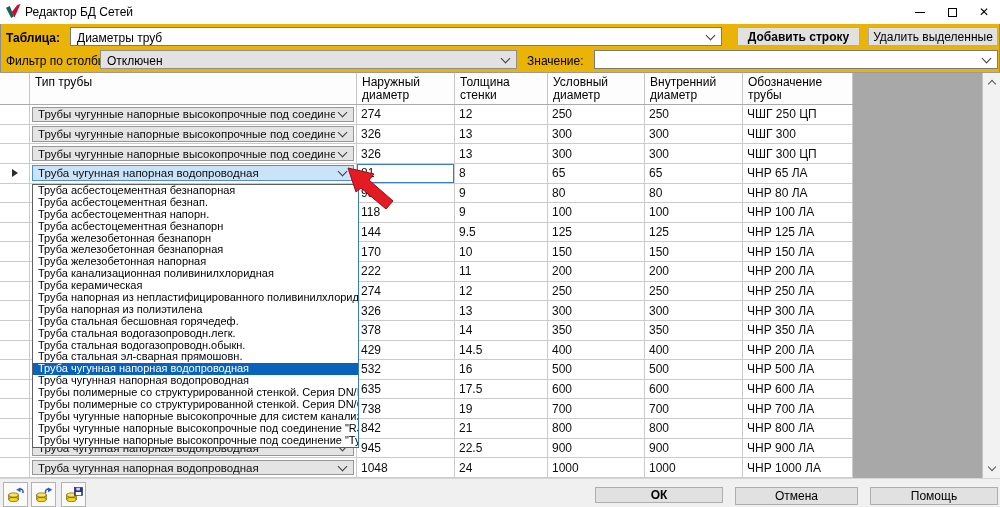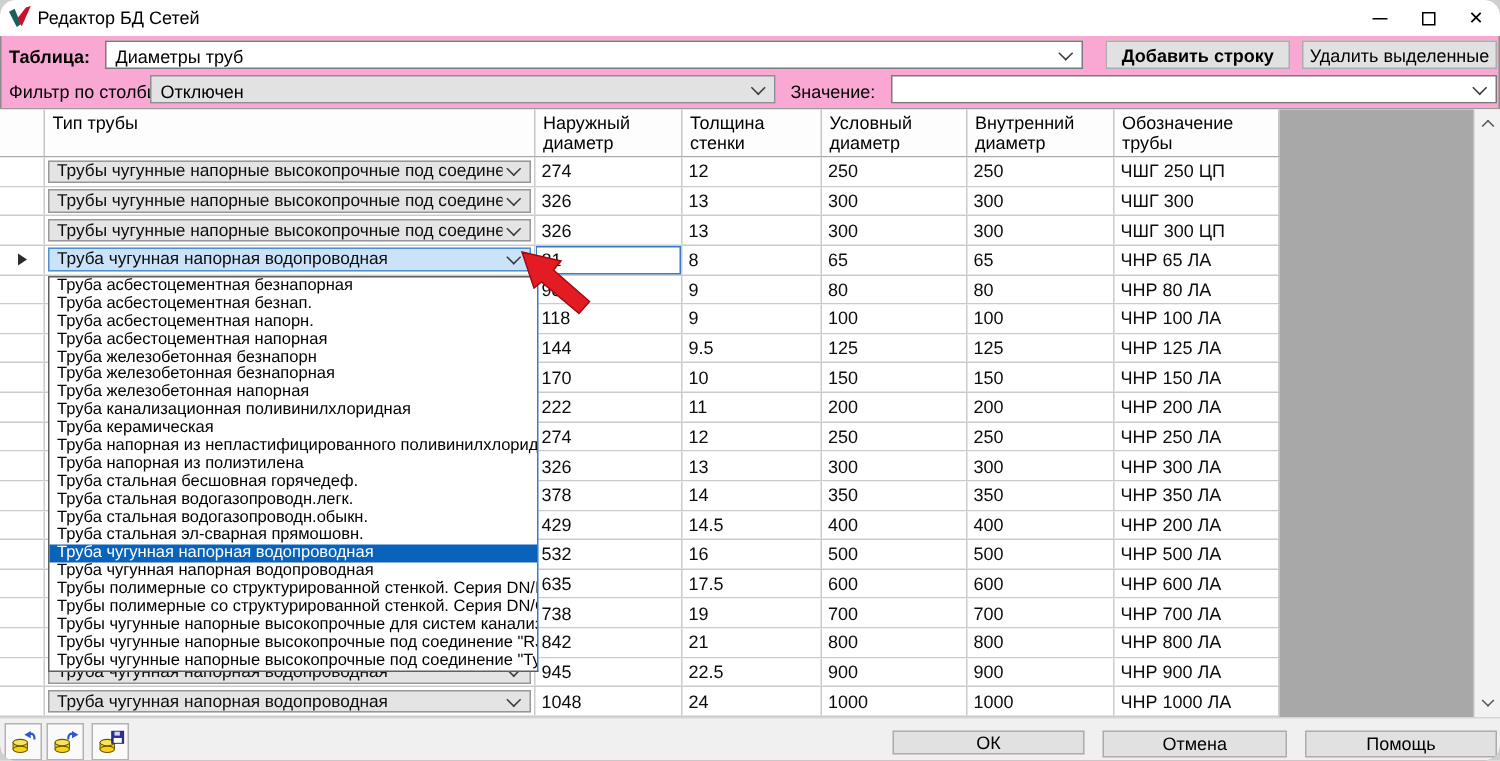--- a/index.html
+++ b/index.html
@@ -1,17 +1,17 @@
 <!DOCTYPE html>
 <html><head>
 <meta charset="utf-8">
 <style>
   html,body{margin:0;padding:0;background:#cfcfcf;}
-  .window{position:relative;width:1000px;height:507px;background:#f9a8d4;
-    font-family:"Liberation Sans",sans-serif;outline:1px solid #8c8c8c;outline-offset:-1px;overflow:hidden;border-radius:10px;}
+  .window{position:relative;width:1000px;height:507px;background:#eab308;
+    font-family:"Liberation Sans",sans-serif;outline:1px solid #8c8c8c;outline-offset:-1px;overflow:hidden;}
   
   .titlebar{position:absolute;left:0;top:0;width:100%;height:24px;background:#ffffff;}
   .app-icon{position:absolute;left:6px;top:4px;}
   .title-text{position:absolute;left:25px;top:5px;font-size:12px;color:#000;white-space:nowrap;}
   .winbtn{position:absolute;top:0;width:32px;height:24px;display:flex;align-items:center;justify-content:center;cursor:default;}
   .wb-min{right:64px}.wb-max{right:32px}.wb-close{right:0}
   .glyph-min{width:10px;height:1px;background:#000;}
   .glyph-max{width:9px;height:9px;border:1px solid #000;box-sizing:border-box;}
   .glyph-close{font-size:12px;line-height:12px;color:#000;}
   
@@ -332,21 +332,21 @@
       <div class="vs-btn vs-down">
           <span class="chev-dn"></span>
         </div>
     </div>
   </div>
 
   <div class="type-dropdown">
       <div class="dd-item">Труба асбестоцементная безнапорная</div>
       <div class="dd-item">Труба асбестоцементная безнап.</div>
       <div class="dd-item">Труба асбестоцементная напорн.</div>
-      <div class="dd-item">Труба асбестоцементная напорная</div>
+      <div class="dd-item">Труба асбестоцементная безнапорн</div>
       <div class="dd-item">Труба железобетонная безнапорн</div>
       <div class="dd-item">Труба железобетонная безнапорная</div>
       <div class="dd-item">Труба железобетонная напорная</div>
       <div class="dd-item">Труба канализационная поливинилхлоридная</div>
       <div class="dd-item">Труба керамическая</div>
       <div class="dd-item">Труба напорная из непластифицированного поливинилхлорида</div>
       <div class="dd-item">Труба напорная из полиэтилена</div>
       <div class="dd-item">Труба стальная бесшовная горячедеф.</div>
       <div class="dd-item">Труба стальная водогазопроводн.легк.</div>
       <div class="dd-item">Труба стальная водогазопроводн.обыкн.</div>
@@ -386,18 +386,18 @@
     <div class="iconbtn" style="left:61px;">
       <svg width="18" height="18" viewBox="0 0 18 18">
         <rect x="1.7" y="9" width="9.6" height="4.5" fill="#f7d21a" stroke="#6b5900" stroke-width="0.7"></rect>
         <ellipse cx="6.5" cy="13.5" rx="4.8" ry="2.1" fill="#f7d21a" stroke="#6b5900" stroke-width="0.7"></ellipse>
         <ellipse cx="6.5" cy="9" rx="4.8" ry="2.1" fill="#fae45e" stroke="#6b5900" stroke-width="0.7"></ellipse>
         <rect x="9.5" y="1.5" width="8" height="8" fill="#2e3192" stroke="#1a1c55" stroke-width="0.6"></rect>
         <rect x="11.3" y="1.8" width="3.6" height="2.6" fill="#cfd4ff"></rect>
         <rect x="10.8" y="6" width="5.4" height="3.2" fill="#ffffff"></rect>
       </svg>
     </div>
-    <div class="pushbtn" style="left:595px;top:8px;width:128px;height:16px;">ОК</div>
+    <div class="pushbtn" style="left:595px;top:8px;width:128px;height:16px;font-weight:bold;">ОК</div>
     <div class="pushbtn" style="left:735px;top:8px;width:123px;height:18px;">Отмена</div>
     <div class="pushbtn" style="left:870px;top:8px;width:128px;height:18px;">Помощь</div>
   </div>
 
 </div>
 
 </body></html>

